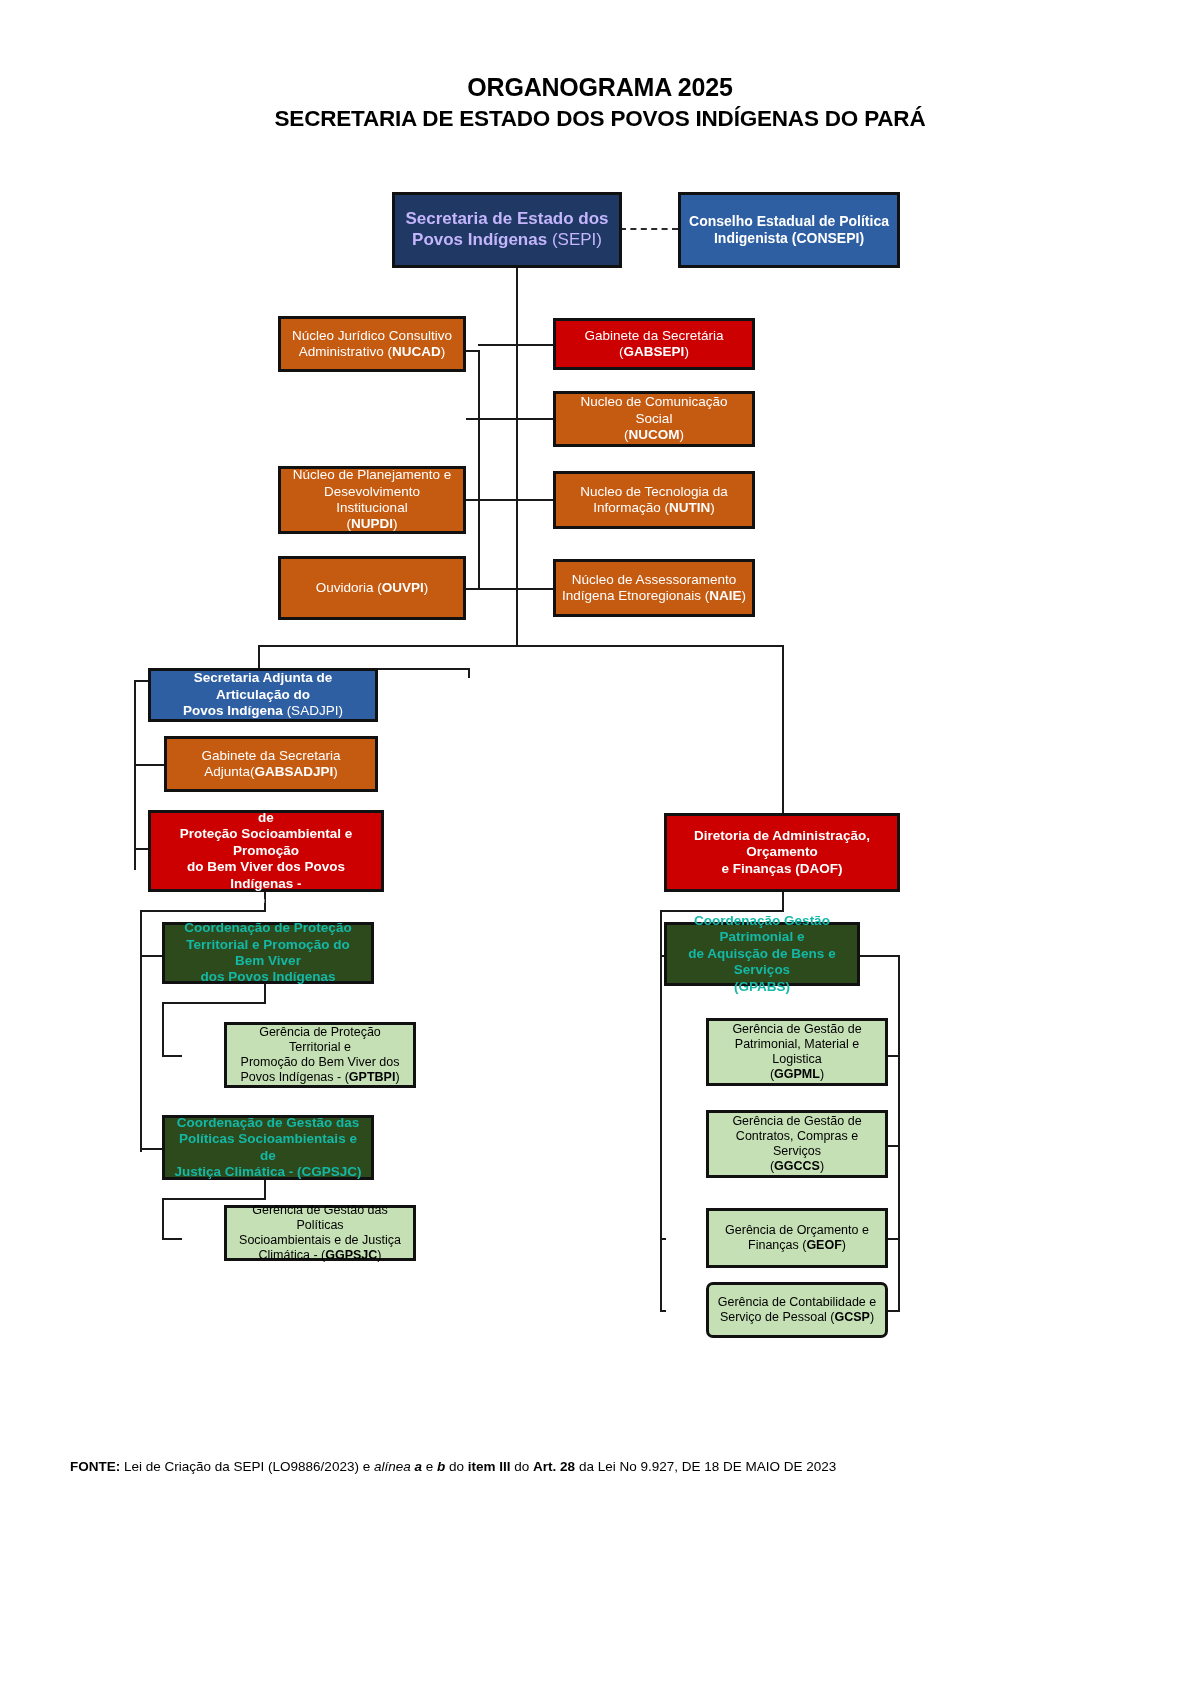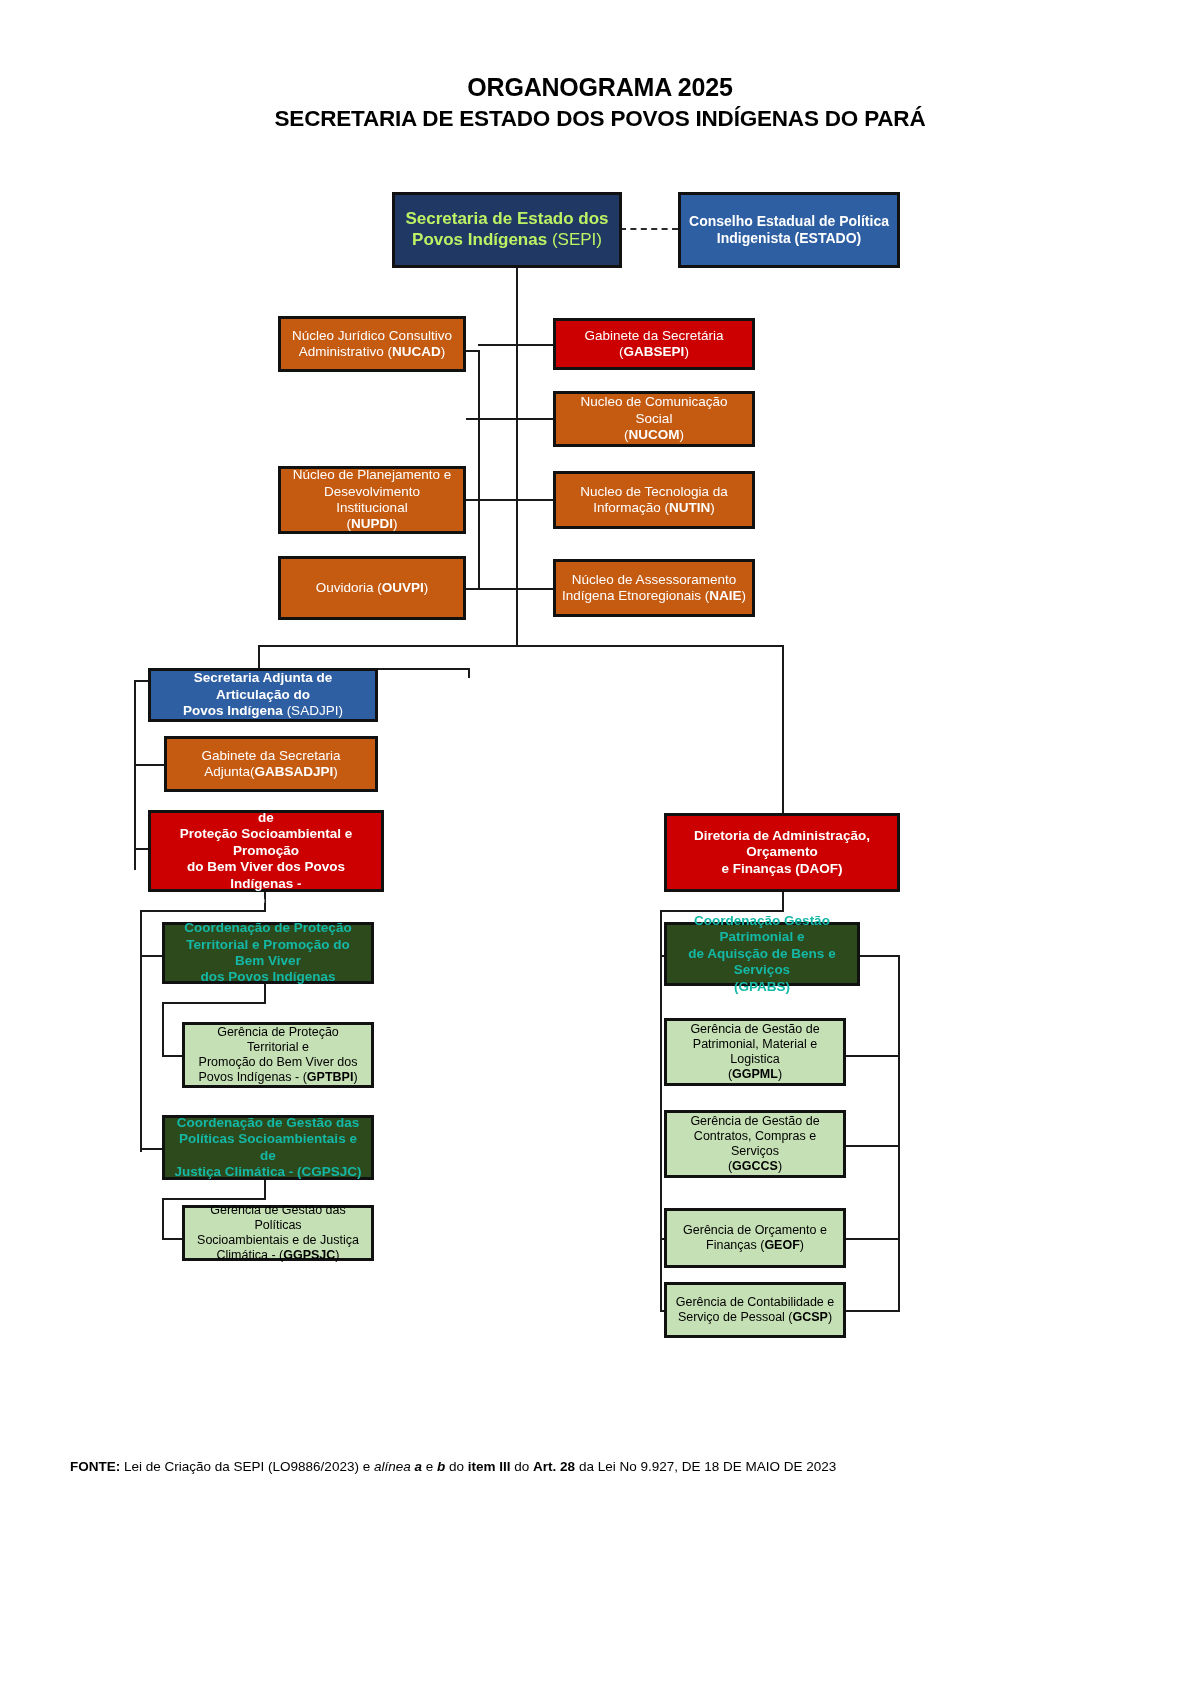--- a/index.html
+++ b/index.html
@@ -50,35 +50,35 @@
     align-items: center;
     justify-content: center;
     text-align: center;
     padding: 2px 6px;
     line-height: 1.22;
     z-index: 5;
   }
   .node .txt { width: 100%; display: block; }
 
   
-  .c-navy      { background: #1F3864; color: #bef264; }
+  .c-navy      { background: #1F3864; color: #c4b5fd; }
   .c-blue      { background: #2E5FA3; color: #ffffff; }
   .c-orange    { background: #C55A11; color: #ffffff; }
   .c-red       { background: #CC0000; color: #ffffff; }
   .c-dgreen    { background: #2D4A1C; color: #14b8a6; }
   .c-lgreen    { background: #C5E0B4; color: #000000; }
 
   .bold   { font-weight: bold; }
   .normal { font-weight: normal; }
 
   
   .s-top   { font-size: 17px; font-weight: bold; }
   .s-mid   { font-size: 13.5px; }
   .s-midb  { font-size: 13.5px; font-weight: bold; }
-  .s-small { font-size: 12.5px; }
+  .s-small { font-size: 12.5px; margin-left: 42px; }
 
   
   .ln {
     position: absolute;
     background: #1a1a1a;
     z-index: 1;
   }
   .lh { height: 2px; }
   .lv { width: 2px; }
 
@@ -174,21 +174,21 @@
   <div class="node c-navy s-top" style="left:392px; top:192px; width:230px; height:76px;">
     <span class="txt">
       <span>Secretaria de Estado dos</span><br>
       <span>Povos Indígenas </span><span class="normal">(SEPI)</span>
     </span>
   </div>
 
   <div class="node c-blue" style="left:678px; top:192px; width:222px; height:76px; font-size:14px; font-weight:bold;">
     <span class="txt">
       <span>Conselho Estadual de Política</span><br>
-      <span>Indigenista (ESTADO)</span>
+      <span>Indigenista (CONSEPI)</span>
     </span>
   </div>
 
   <div class="node c-orange s-mid" style="left:278px; top:316px; width:188px; height:56px;">
     <span class="txt">
       <span>Núcleo Jurídico Consultivo</span><br>
       <span>Administrativo (</span><span class="bold">NUCAD</span><span>)</span>
     </span>
   </div>
 
@@ -320,21 +320,21 @@
     </span>
   </div>
 
   <div class="node c-lgreen s-small" style="left:664px; top:1208px; width:182px; height:60px;">
     <span class="txt">
       <span>Gerência de Orçamento e</span><br>
       <span>Finanças (</span><span class="bold">GEOF</span><span>)</span>
     </span>
   </div>
 
-  <div class="node c-lgreen s-small" style="left:664px; top:1282px; width:182px; height:56px;">
+  <div class="node c-lgreen s-small" style="left:664px; top:1282px; width:182px; height:56px;border-radius:7px;">
     <span class="txt">
       <span>Gerência de Contabilidade e</span><br>
       <span>Serviço de Pessoal (</span><span class="bold">GCSP</span><span>)</span>
     </span>
   </div>
 
   <div class="footer">
     <b>FONTE:</b><span> Lei de Criação da SEPI (LO9886/2023) e </span><i>alínea</i><span>  </span><b><i>a</i></b><span>  e </span><b><i>b</i></b><span>  do </span><b>item III</b><span> do </span><b>Art. 28</b><span> da Lei  No 9.927, DE 18 DE MAIO DE 2023</span>
   </div>
 

